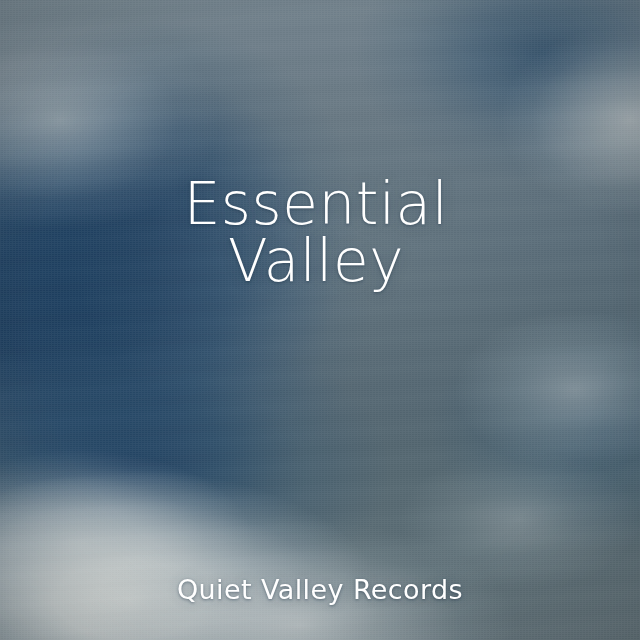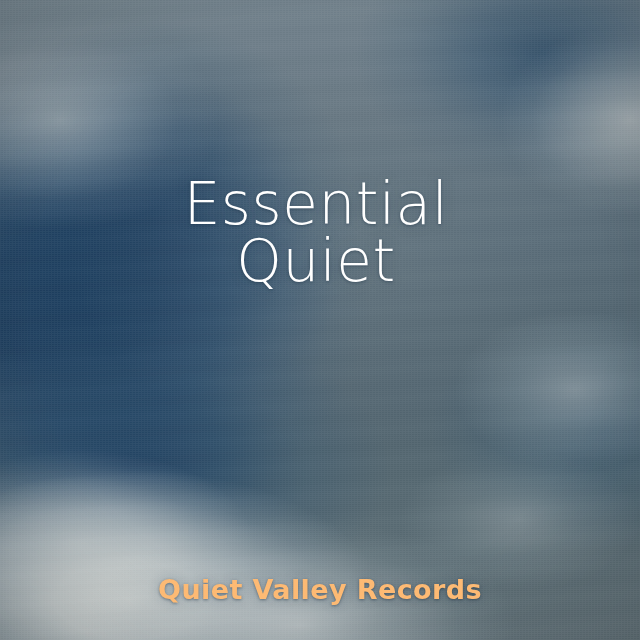--- a/index.html
+++ b/index.html
@@ -224,23 +224,23 @@
     position: absolute;
     left: 0;
     right: 0;
     top: 574px;
     text-align: center;
     pointer-events: none;
   }
 
   .label-text {
     display: inline-block;
-    color: #fdba74;
+    color: #ffffff;
     font-family: "DejaVu Sans", sans-serif;
-    font-weight: 700;
+    font-weight: 400;
     font-size: 27px;
     line-height: 32px;
     letter-spacing: 0.4px;
     white-space: nowrap;
     text-shadow:
       0 1px 3px rgba(20,40,60,0.45),
       0 0 12px rgba(25,48,70,0.25);
   }
 </style>
 </head>
@@ -261,20 +261,20 @@
   <div class="sky-layer cloud-right-low"></div>
   <div class="sky-layer cloud-bottom-left-2"></div>
   <div class="sky-layer cloud-bottom-left"></div>
   <div class="sky-layer cloud-bottom-mid"></div>
   <div class="sky-layer streaks"></div>
   <div class="sky-layer vignette"></div>
   <div class="sky-layer grain"></div>
 
   <div class="title-block">
     <span class="title-line">Essential</span>
-    <span class="title-line">Quiet</span>
+    <span class="title-line">Valley</span>
   </div>
 
   <div class="label-block">
     <span class="label-text">Quiet Valley Records</span>
   </div>
 
 </div>
 
 </body></html>

